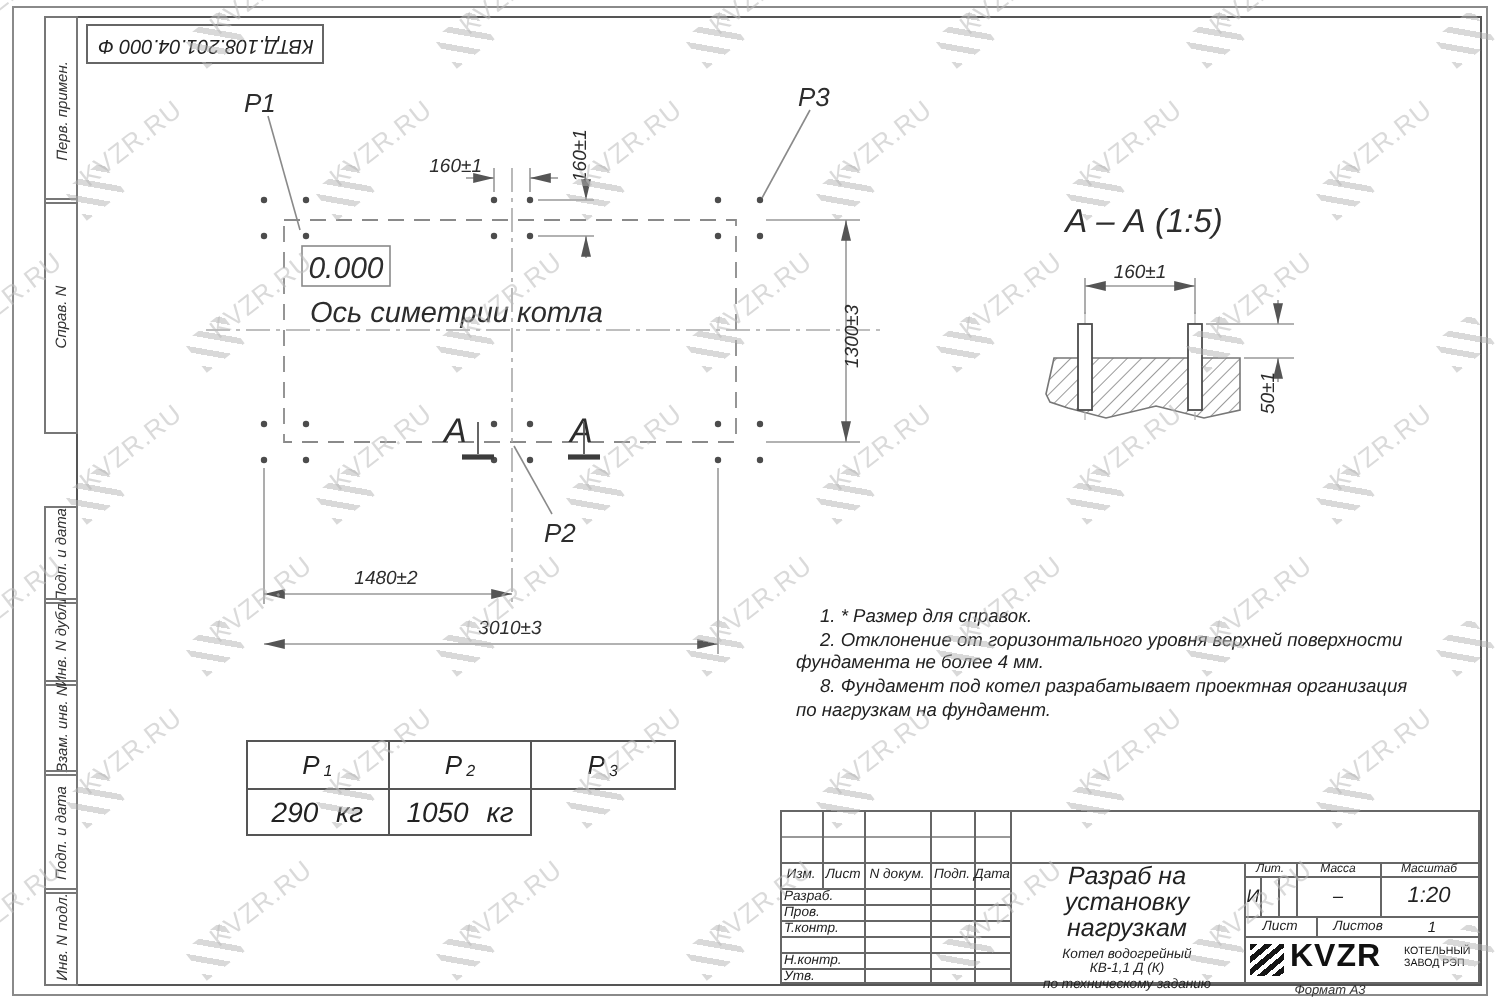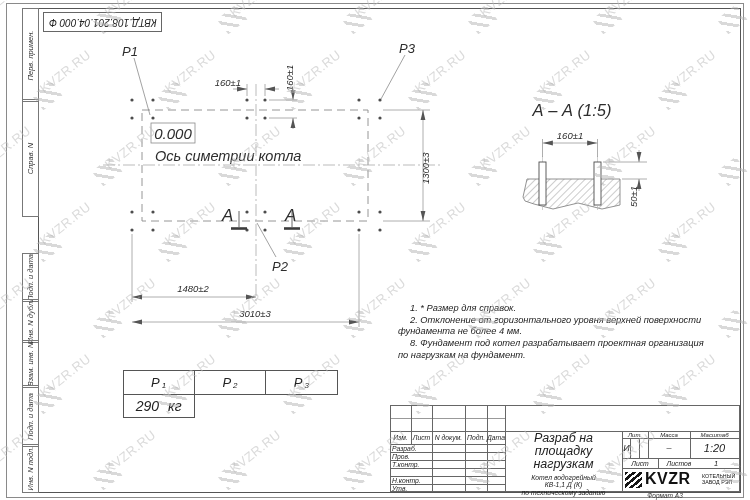--- a/index.html
+++ b/index.html
@@ -204,20 +204,21 @@
     </div>
   <div class="lt-head">
       <span>Р</span>
       <span class="sub">2</span>
     </div>
   <div class="lt-head">
       <span>Р</span>
       <span class="sub">3</span>
     </div>
   <div class="lt-val">290 кг</div>
+  <div class="lt-val">1050 кг</div>
 </div>
 
 <div class="stamp">
 
   <div class="hl" style="left:0;top:0;width:350px;"></div>
   <div class="hl" style="left:0;top:13px;width:115px;background:#999;"></div>
   <div class="hl" style="left:0;top:26px;width:350px;"></div>
   <div class="hl" style="left:232px;top:33px;width:118px;"></div>
   <div class="hl" style="left:0;top:39px;width:115px;"></div>
   <div class="hl" style="left:0;top:47px;width:115px;"></div>
@@ -252,21 +253,21 @@
 
   <div class="lbl lbl-l" style="left:2px;top:39px;width:40px;height:8px;">Разраб.</div>
   <div class="lbl lbl-l" style="left:2px;top:47px;width:40px;height:8px;">Пров.</div>
   <div class="lbl lbl-l" style="left:2px;top:55px;width:40px;height:8px;">Т.контр.</div>
   <div class="lbl lbl-l" style="left:2px;top:63px;width:40px;height:8px;"></div>
   <div class="lbl lbl-l" style="left:2px;top:71px;width:40px;height:8px;">Н.контр.</div>
   <div class="lbl lbl-l" style="left:2px;top:79px;width:40px;height:8px;">Утв.</div>
 
   <div class="namecell">
     <div class="t">Разраб на</div>
-    <div class="t">площадку</div>
+    <div class="t">установку</div>
     <div class="t">нагрузкам</div>
     <div class="p" style="margin-top:3px;">Котел водогрейный</div>
     <div class="p">КВ-1,1 Д (К)</div>
     <div class="p">по техническому заданию</div>
   </div>
 
   <div class="lbl" style="left:232px;top:26px;width:26px;height:7px;font-size:6px;">Лит.</div>
   <div class="lbl" style="left:258px;top:26px;width:42px;height:7px;font-size:6px;">Масса</div>
   <div class="lbl" style="left:300px;top:26px;width:49px;height:7px;font-size:6px;">Масштаб</div>
   <div class="lbl" style="left:232px;top:33px;width:9px;height:20px;font-size:9px;">И</div>

